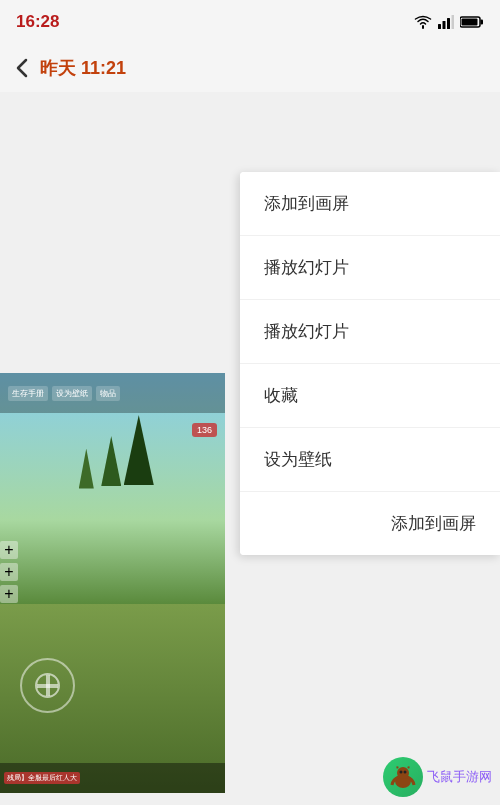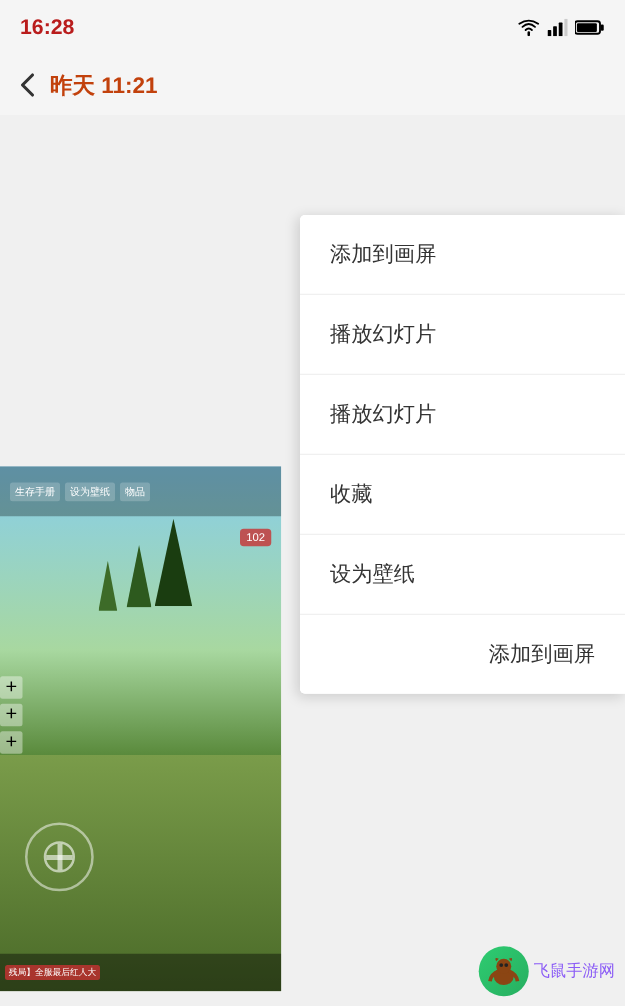--- a/index.html
+++ b/index.html
@@ -331,21 +331,21 @@
 
   <div class="game-screenshot">
     <div class="game-bg">
 
       <div class="game-hud-top">
         <span class="hud-item">生存手册</span>
         <span class="hud-item">设为壁纸</span>
         <span class="hud-item">物品</span>
       </div>
 
-      <div class="hud-health">102</div>
+      <div class="hud-health">136</div>
 
       <div class="tree-1"></div>
       <div class="tree-2"></div>
       <div class="tree-3"></div>
 
       <div class="game-ground"></div>
 
       <div class="game-side-buttons">
         <div class="side-btn">+</div>
         <div class="side-btn">+</div>

